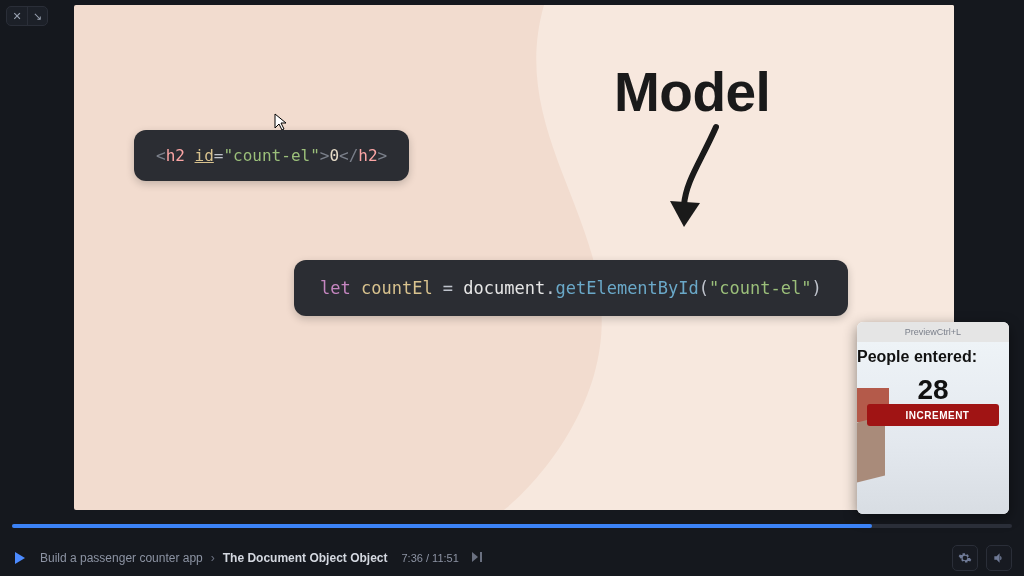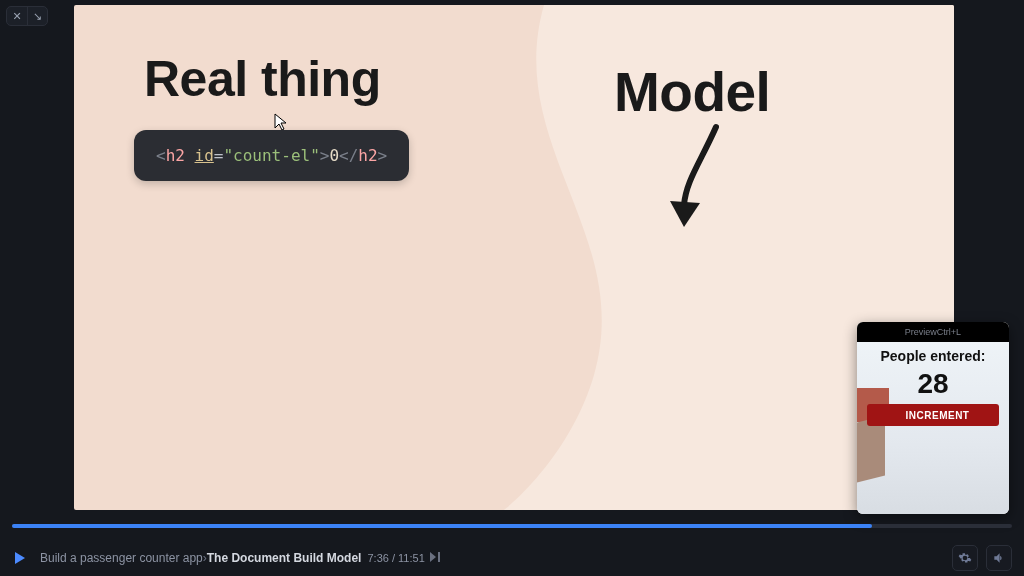--- a/index.html
+++ b/index.html
@@ -24,38 +24,38 @@
   .codebox.small { left:60px; top:125px; }
   .codebox.big { left:220px; top:255px; font-size:17px; padding:18px 26px; }
 
   .tok-angle{color:#7a7f8a;} .tok-tag{color:#fca5a5;} .tok-attr{color:#d8c28e;text-decoration:underline;} .tok-eq{color:#bfc3cc;} .tok-str{color:#9bbf7a;} .tok-text{color:#e6dcc8;}
   .tok-kw{color:#c586c0;} .tok-var{color:#d8c28e;} .tok-obj{color:#e6e6e6;} .tok-dot{color:#bfc3cc;} .tok-fn{color:#6aa8c8;} .tok-par{color:#bfc3cc;}
 
   .arrow { position:absolute; left:590px; top:118px; }
 
   
   .preview { position:absolute; right:15px; top:322px; width:152px; height:192px; background:#fff; border-radius:6px; box-shadow:0 4px 14px rgba(0,0,0,0.45); overflow:hidden; }
-  .preview .pvhead { height:20px; background:#000000; color:#7a7f8a; font-size:9px; display:flex; align-items:center; justify-content:center; }
+  .preview .pvhead { height:20px; background:#e5e5e5; color:#7a7f8a; font-size:9px; display:flex; align-items:center; justify-content:center; }
   .preview .pvbody { position:relative; height:calc(100% - 20px); }
   .preview .bg { position:absolute; inset:0; background:linear-gradient(180deg,#eef3f7 0%, #e3e8ee 60%, #d8dde3 100%); }
   .preview .roadL { position:absolute; left:0; bottom:35px; width:28px; height:60px; background:#a98b7a; transform:skewY(-14deg); }
   .preview .bldg { position:absolute; left:0; bottom:92px; width:32px; height:34px; background:#b45a4a; }
-  .preview .pvtitle { position:absolute; top:6px; left:0; right:0; text-align:center; color:#111; font-weight:800; font-size:14px;}
-  .preview .pvcount { position:absolute; top:26px; left:0; right:0; text-align:center; color:#111; font-weight:800; font-size:28px;}
+  .preview .pvtitle { position:absolute; top:6px; left:0; right:0; color:#111; font-weight:800; font-size:16px;}
+  .preview .pvcount { position:absolute; top:32px; left:0; right:0; text-align:center; color:#111; font-weight:800; font-size:28px;}
   .preview .pvbtn { position:absolute; top:62px; left:10px; right:10px; height:22px; background:#a01414; color:#fff; font-weight:800; font-size:10px; border-radius:3px; display:flex; align-items:center; justify-content:center; letter-spacing:.5px; cursor:pointer;padding-left:9px;}
 
   
   .track { position:absolute; left:12px; right:12px; top:524px; height:4px; background:transparent; }
   .track .bar { height:4px; background:#2a2e38; border-radius:2px; position:relative; }
   .track .fill { position:absolute; left:0; top:0; bottom:0; background:#3b82f6; border-radius:2px; }
 
   
   .bottom { position:absolute; left:0; right:0; bottom:0; height:36px; display:flex; align-items:center; padding:0 12px; gap:10px; }
   .playbtn { width:18px; height:18px; color:#4c8bff; cursor:pointer; display:flex; align-items:center; }
-  .crumbs { font-size:12px; color:#8c93a3; display:flex; align-items:center; gap:0; flex:1; min-width:0; }
+  .crumbs { font-size:12px; color:#8c93a3; display:flex; align-items:center; gap:8px; flex:1; min-width:0; }
   .crumbs .strong { color:#d4d8e0; font-weight:600; }
   .crumbs .sep { color:#6a7080; }
   .time { font-size:11px; color:#8c93a3; margin-left:6px;}
   .nexticon { color:#6a7080; font-size:14px; margin-left:4px; cursor:pointer;}
   .righticons { display:flex; gap:8px;}
   .ibtn { width:26px; height:26px; border:1px solid #2a2e38; border-radius:5px; display:flex; align-items:center; justify-content:center; color:#6f7a96; cursor:pointer; background:#171a21;}
 </style>
 </head>
 <body>
 
@@ -64,31 +64,31 @@
   <div class="btn">↘</div>
 </div>
 
 <div class="slide">
   <div class="wave">
     <svg viewBox="0 0 880 505" preserveAspectRatio="none">
       <path d="M470,0 C430,140 560,230 520,370 C495,455 430,505 430,505 L880,505 L880,0 Z" fill="#f7e8de"></path>
     </svg>
   </div>
 
-  <div class="heading-left">Real thing</div>
   <div class="heading-right">Model</div>
 
   <span class="cursor">
     <svg width="14" height="18" viewBox="0 0 14 18">
         <path d="M1 1 L1 15 L5 11 L8 17 L10 16 L7 10 L12 10 Z" fill="#fff" stroke="#000" stroke-width="1"></path>
       </svg>
   </span>
 
   <div class="codebox small"><span class="tok-angle">&lt;</span><span class="tok-tag">h2</span><span> </span><span class="tok-attr">id</span><span class="tok-eq">=</span><span class="tok-str">"count-el"</span><span class="tok-angle">&gt;</span><span class="tok-text">0</span><span class="tok-angle">&lt;/</span><span class="tok-tag">h2</span><span class="tok-angle">&gt;</span></div>
 
+  <div class="codebox big"><span class="tok-kw">let</span><span> </span><span class="tok-var">countEl</span><span class="tok-eq"> = </span><span class="tok-obj">document</span><span class="tok-dot">.</span><span class="tok-fn">getElementById</span><span class="tok-par">(</span><span class="tok-str">"count-el"</span><span class="tok-par">)</span></div>
 
   <div class="arrow">
     <svg width="70" height="110" viewBox="0 0 70 110">
       <path d="M52 4 C 36 40, 22 58, 20 82" stroke="#1a1a1a" stroke-width="6" fill="none" stroke-linecap="round"></path>
       <path d="M6 78 L20 104 L36 80 Z" fill="#1a1a1a"></path>
     </svg>
   </div>
 </div>
 
 <div class="preview">
@@ -111,21 +111,21 @@
 
 <div class="bottom">
   <div class="playbtn">
     <svg width="16" height="16" viewBox="0 0 16 16">
         <path d="M3 2 L13 8 L3 14 Z" fill="#4c8bff"></path>
       </svg>
   </div>
   <div class="crumbs">
     <span>Build a passenger counter app</span>
     <span class="sep">›</span>
-    <span class="strong">The Document Build Model</span>
+    <span class="strong">The Document Object Object</span>
     <span class="time"><span>7:36</span> / <span>11:51</span></span>
     <span class="nexticon">
       <svg width="14" height="12" viewBox="0 0 14 12">
           <path d="M1 1 L7 6 L1 11 Z" fill="#6a7080"></path>
           <rect x="9" y="1" width="2" height="10" fill="#6a7080"></rect>
         </svg>
     </span>
   </div>
   <div class="righticons">
     <div class="ibtn">

